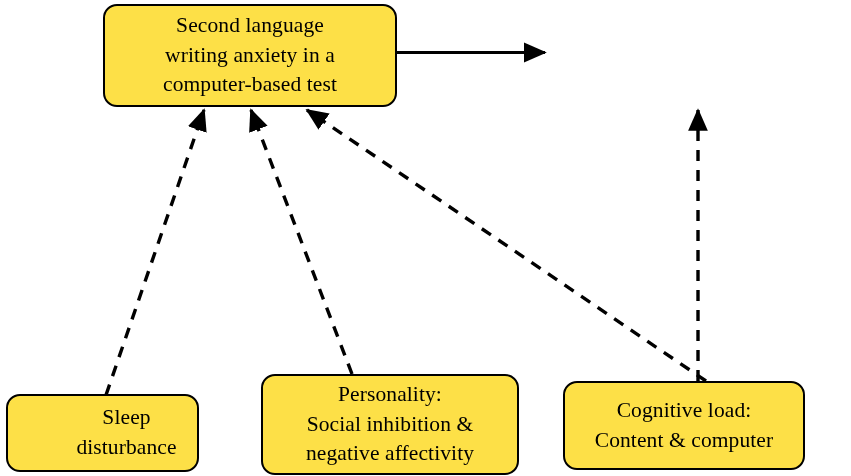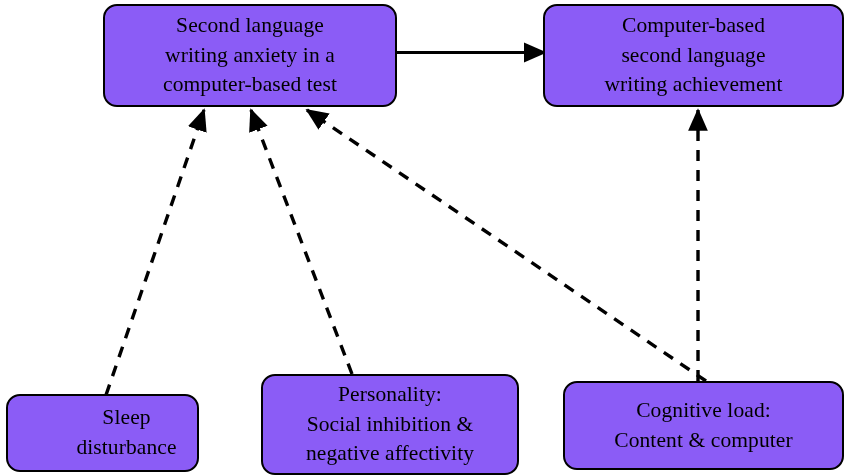--- a/index.html
+++ b/index.html
@@ -13,21 +13,21 @@
     height: 476px;
     background: #ffffff;
     overflow: hidden;
     font-family: "Liberation Serif", "DejaVu Serif", serif;
   }
   .node {
     position: absolute;
     box-sizing: border-box;
     border: 2.5px solid #000000;
     border-radius: 14px;
-    background: #8b5cf6;
+    background: #fde047;
     display: flex;
     align-items: center;
     justify-content: flex-end;
     text-align: center;
     color: #000000;
     z-index: 2;
   }
   .node-label {
     display: block;
     width: 100%;
@@ -35,21 +35,21 @@
     line-height: 1.38;
     letter-spacing: 0.1px;
     white-space: pre-line;
     padding: 0 6px;
     box-sizing: border-box;
   }
   #node-anxiety   { left: 103px; top: 4px;   width: 294px; height: 103px; }
   #node-achieve   { left: 543px; top: 4px;   width: 301px; height: 103px; }
   #node-sleep     { left: 6px;   top: 394px; width: 193px; height: 78px; padding-left: 48px;  }
   #node-personality { left: 261px; top: 374px; width: 258px; height: 101px; }
-  #node-cognitive { left: 563px; top: 381px; width: 281px; height: 89px;  }
+  #node-cognitive { left: 563px; top: 381px; width: 242px; height: 89px;  }
   #edge-layer {
     position: absolute;
     left: 0;
     top: 0;
     width: 851px;
     height: 476px;
     z-index: 1;
     pointer-events: none;
   }
   #edge-layer line { stroke: #000000; }
@@ -79,25 +79,20 @@
 
     <line x1="698" y1="381" x2="698" y2="110" stroke-width="3.4" stroke-dasharray="11 9" marker-end="url(#arrow-dashed)"></line>
   </svg>
 
   <div class="node" id="node-anxiety">
     <span class="node-label">Second language
 writing anxiety in a
 computer-based test</span>
   </div>
 
-  <div class="node" id="node-achieve">
-    <span class="node-label">Computer-based
-second language
-writing achievement</span>
-  </div>
 
   <div class="node" id="node-sleep">
     <span class="node-label">Sleep
 disturbance</span>
   </div>
 
   <div class="node" id="node-personality">
     <span class="node-label">Personality:
 Social inhibition &amp;
 negative affectivity</span>

